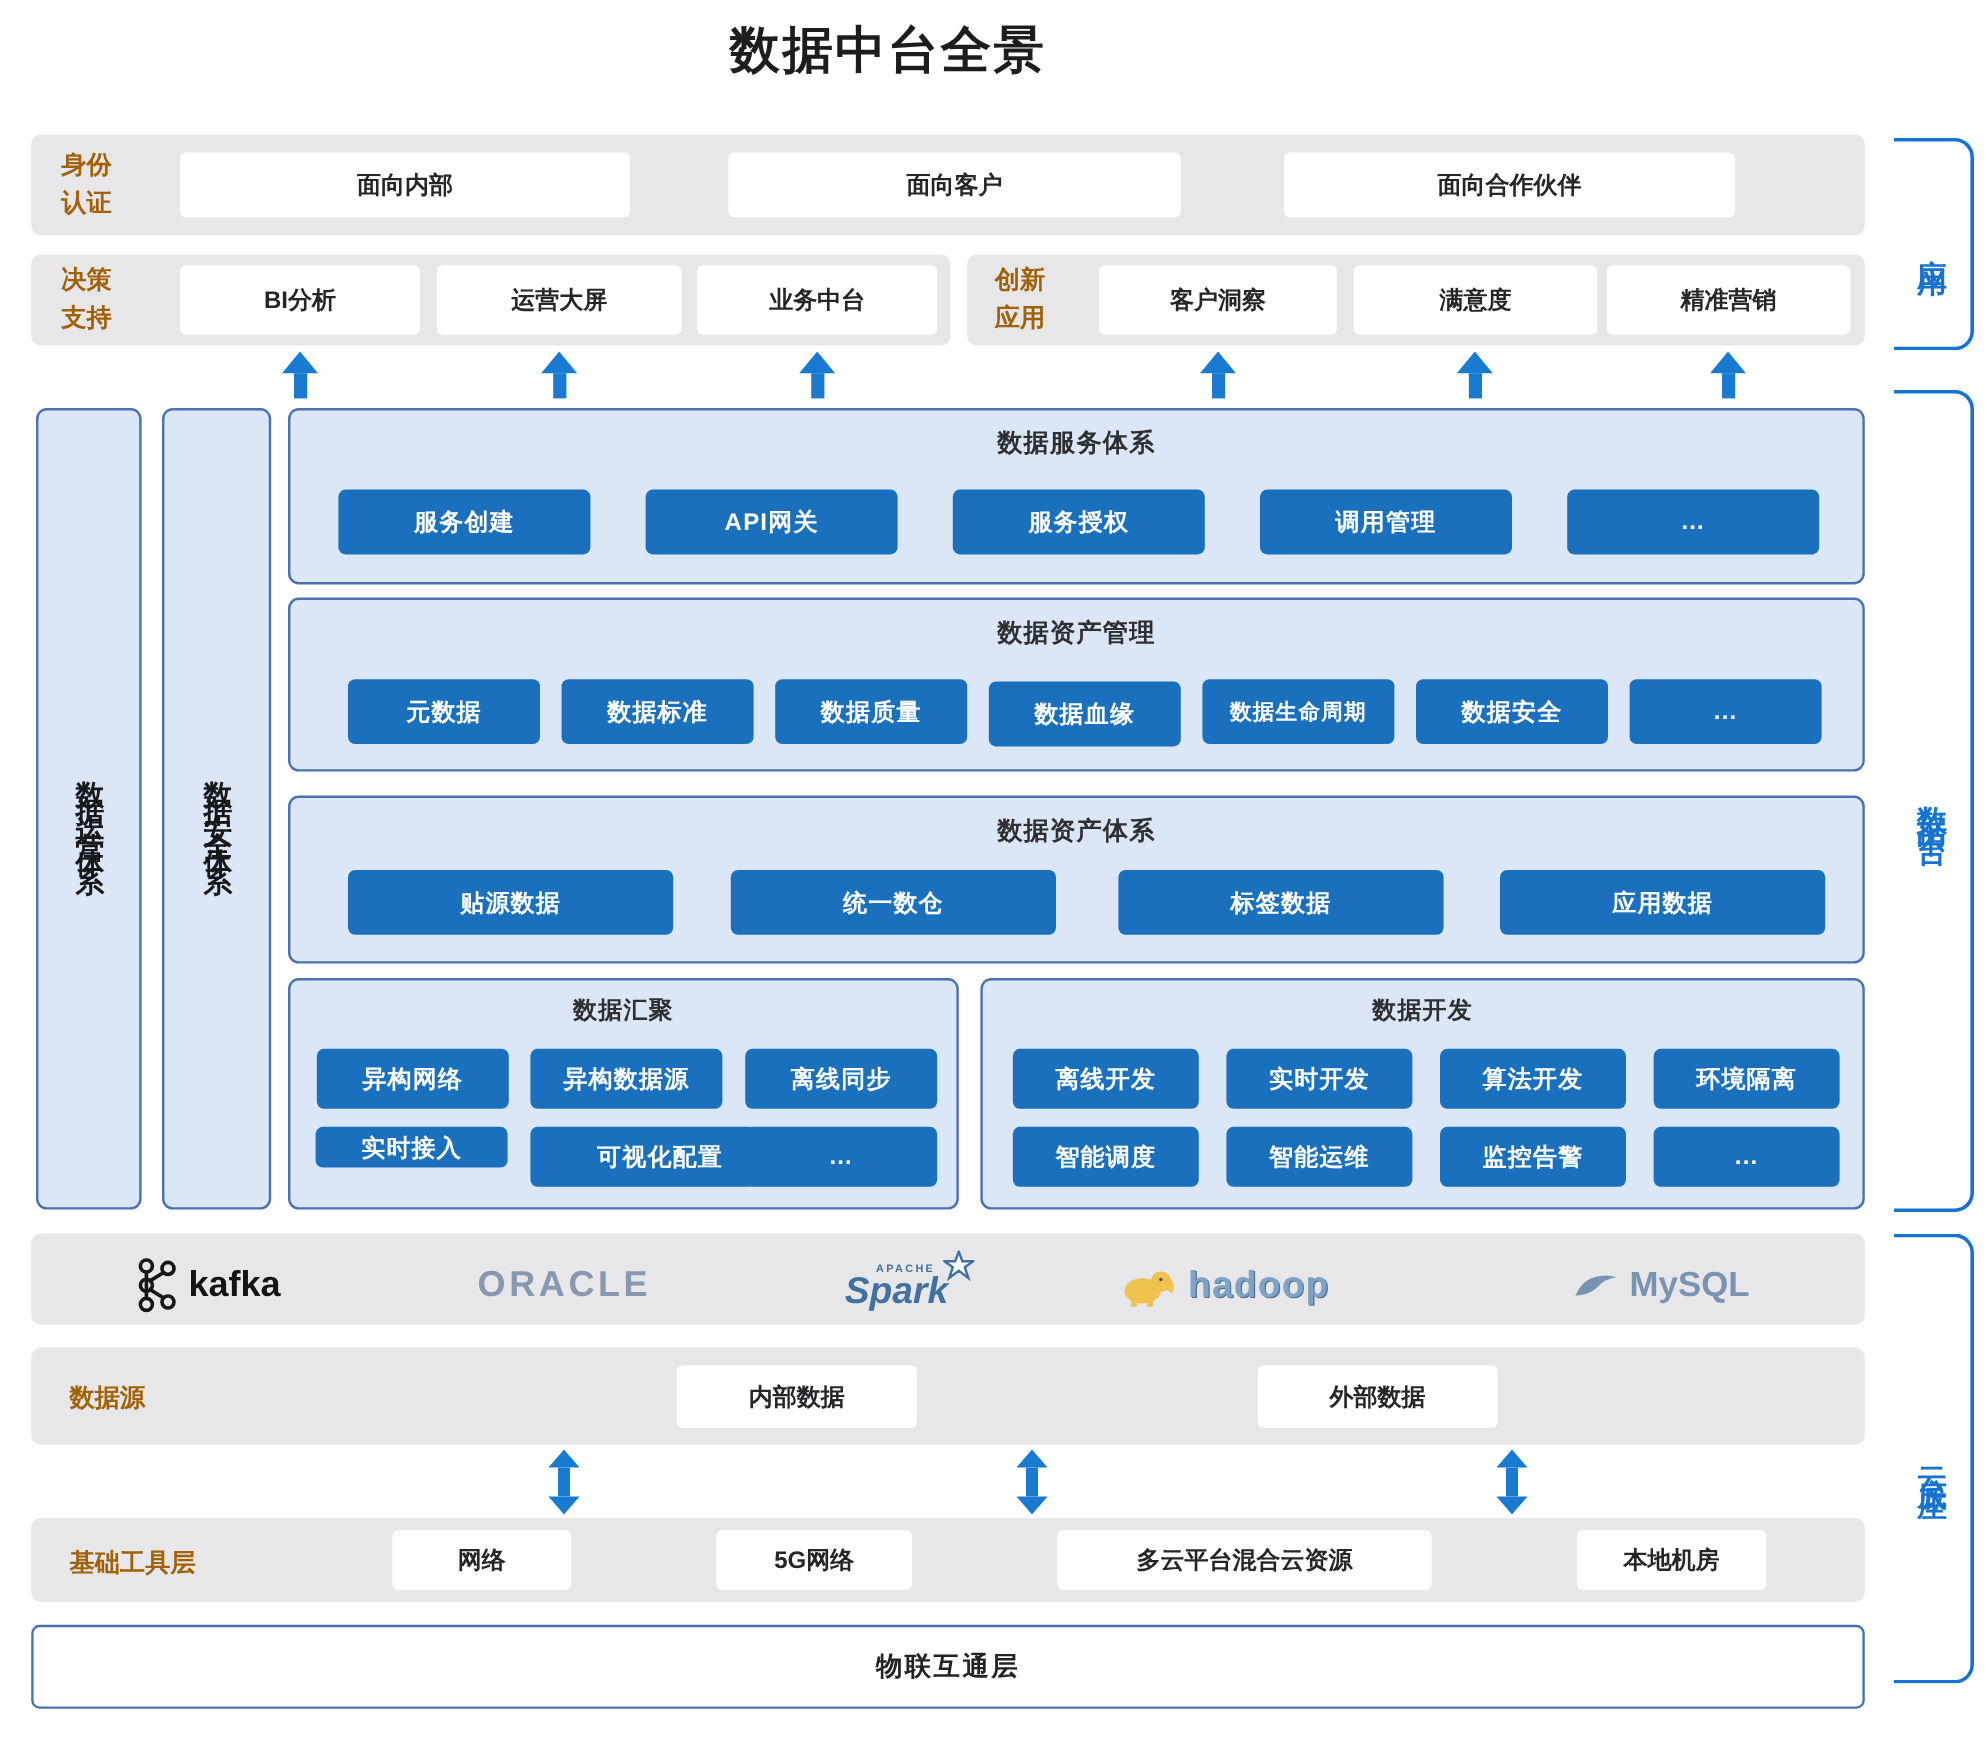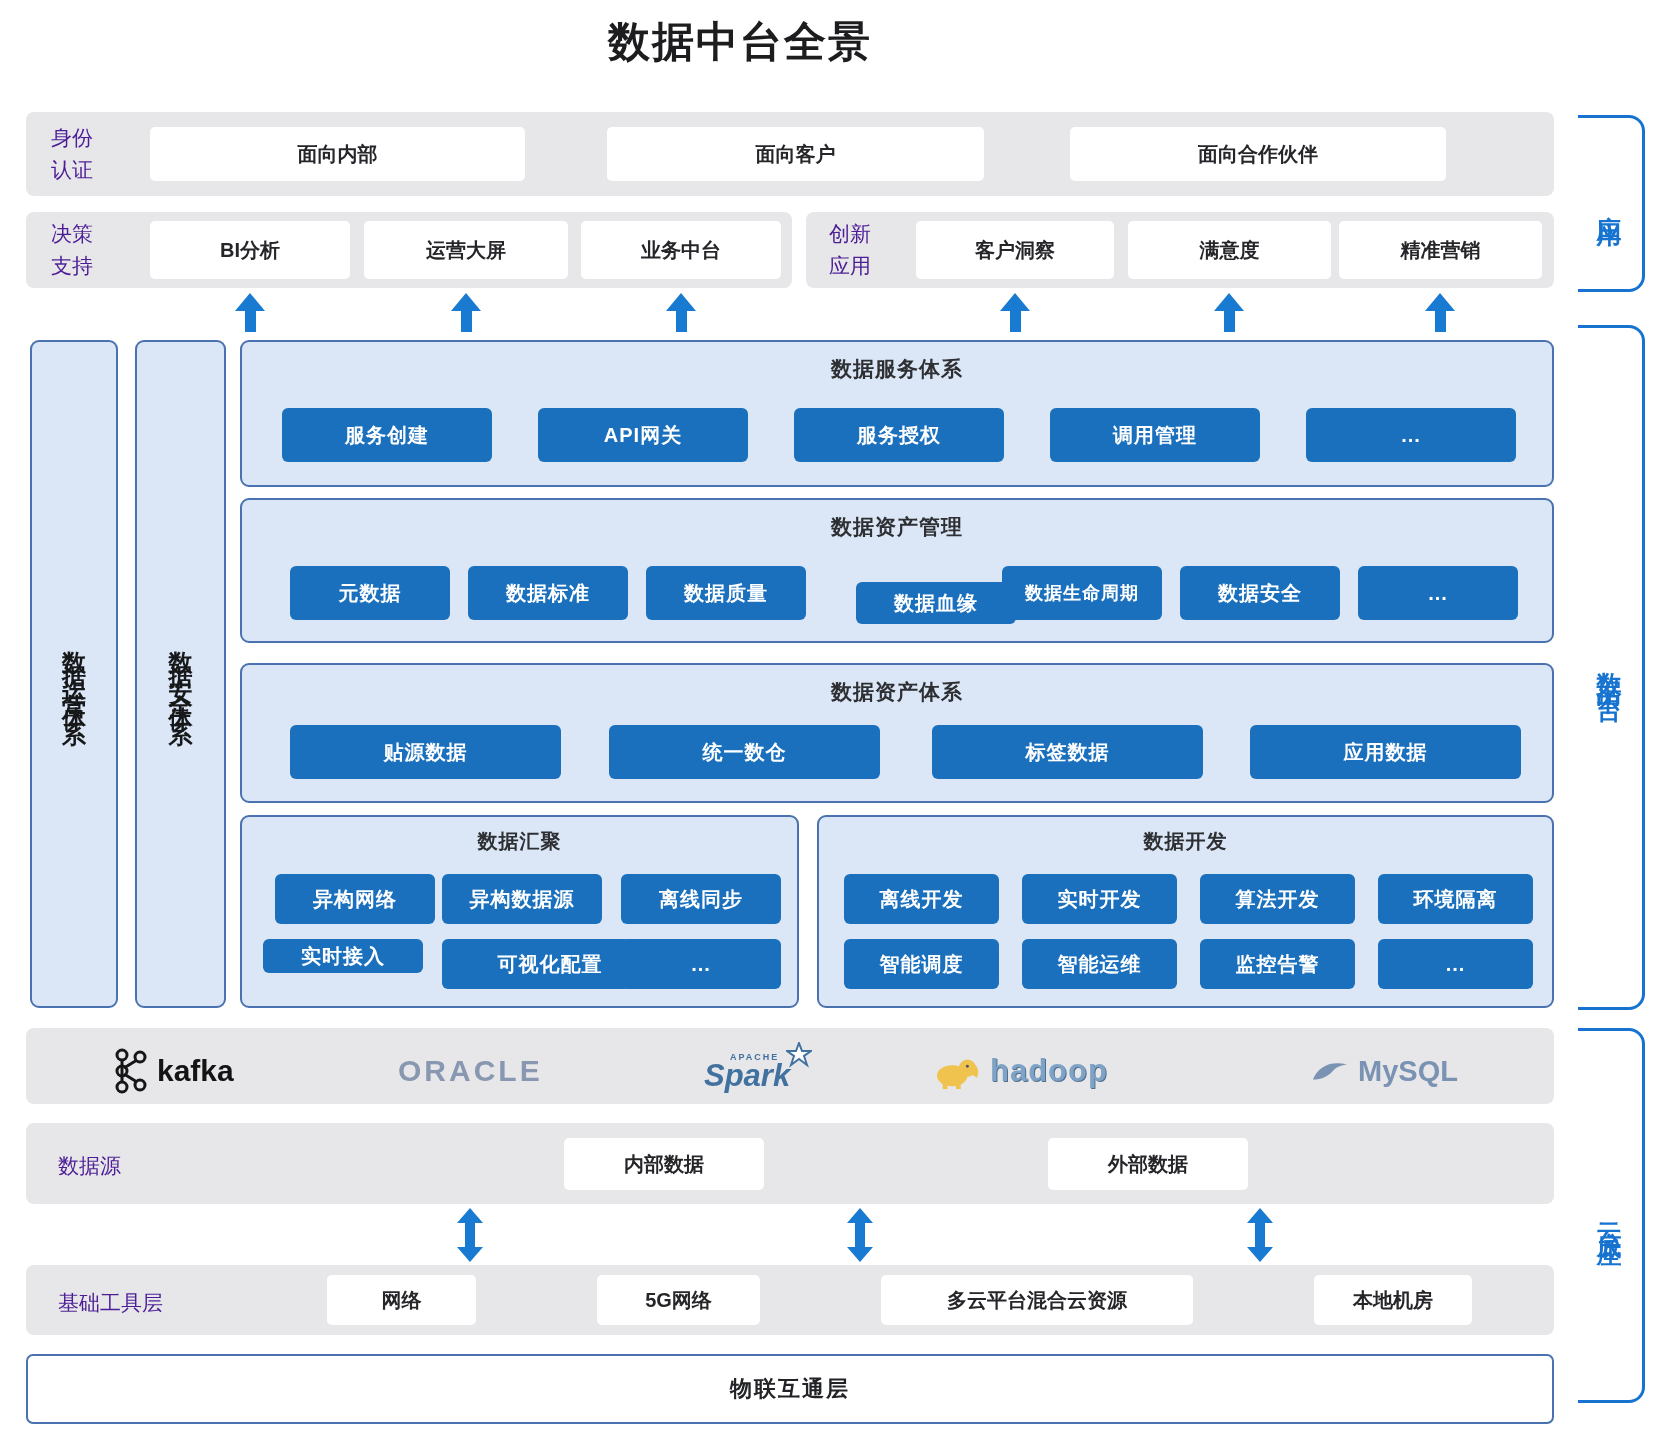--- a/index.html
+++ b/index.html
@@ -6,21 +6,21 @@
   .canvas {
     position:relative; width:1656px; height:1448px; background:#ffffff;
     font-family:"Liberation Sans","DejaVu Sans",sans-serif; overflow:hidden;
   }
   .title {
     position:absolute; left:0; top:14px; width:1480px; text-align:center;
     font-size:42px; font-weight:700; color:#1d1d1f; letter-spacing:2px;
   }
   .band { position:absolute; background:#e7e7ea; border-radius:8px; }
   .blabel {
-    position:absolute; font-size:21px; font-weight:400; color:#4c1d95;
+    position:absolute; font-size:21px; font-weight:700; color:#a16207;
     line-height:1.5; text-align:center; width:52px;
   }
   .blabel.single { width:auto; white-space:nowrap; }
   .wbox {
     position:absolute; background:#ffffff; border-radius:5px;
     display:flex; align-items:center; justify-content:center;
     font-size:20px; font-weight:600; color:#26262a;
   }
   .panel {
     position:absolute; background:#dbe7f6; border:2px solid #4a72b0;
@@ -144,37 +144,37 @@
     <div class="btn" style="left:552px;top:66px;width:210px;height:54px;">服务授权</div>
     <div class="btn" style="left:808px;top:66px;width:210px;height:54px;">调用管理</div>
     <div class="btn" style="left:1064px;top:66px;width:210px;height:54px;">...</div>
   </div>
 
   <div class="panel" style="left:240px;top:498px;width:1314px;height:145px;">
     <div class="ptitle">数据资产管理</div>
     <div class="btn" style="left:48px;top:66px;width:160px;height:54px;">元数据</div>
     <div class="btn" style="left:226px;top:66px;width:160px;height:54px;">数据标准</div>
     <div class="btn" style="left:404px;top:66px;width:160px;height:54px;">数据质量</div>
-    <div class="btn" style="left:582px;top:82px;width:160px;height:42px;margin-left:32px;">数据血缘</div>
+    <div class="btn" style="left:582px;top:68px;width:160px;height:54px;">数据血缘</div>
     <div class="btn" style="left:760px;top:66px;width:160px;height:54px;font-size:18px;">数据生命周期</div>
     <div class="btn" style="left:938px;top:66px;width:160px;height:54px;">数据安全</div>
     <div class="btn" style="left:1116px;top:66px;width:160px;height:54px;">...</div>
   </div>
 
   <div class="panel" style="left:240px;top:663px;width:1314px;height:140px;">
     <div class="ptitle">数据资产体系</div>
     <div class="btn" style="left:48px;top:60px;width:271px;height:54px;">贴源数据</div>
     <div class="btn" style="left:367px;top:60px;width:271px;height:54px;">统一数仓</div>
     <div class="btn" style="left:690px;top:60px;width:271px;height:54px;">标签数据</div>
     <div class="btn" style="left:1008px;top:60px;width:271px;height:54px;">应用数据</div>
   </div>
 
   <div class="panel" style="left:240px;top:815px;width:559px;height:193px;">
     <div class="ptitle small">数据汇聚</div>
-    <div class="btn" style="left:33px;top:57px;width:160px;height:50px;">异构网络</div>
+    <div class="btn" style="left:22px;top:57px;width:160px;height:50px;">异构网络</div>
     <div class="btn" style="left:200px;top:57px;width:160px;height:50px;">异构数据源</div>
     <div class="btn" style="left:379px;top:57px;width:160px;height:50px;">离线同步</div>
     <div class="btn" style="left:21px;top:122px;width:160px;height:34px;">实时接入</div>
     <div class="btn" style="left:200px;top:122px;width:160px;height:50px;padding-left:28px;">可视化配置</div>
     <div class="btn" style="left:379px;top:122px;width:160px;height:50px;">...</div>
   </div>
 
   <div class="panel" style="left:817px;top:815px;width:737px;height:193px;">
     <div class="ptitle small">数据开发</div>
     <div class="btn" style="left:25px;top:57px;width:155px;height:50px;">离线开发</div>

